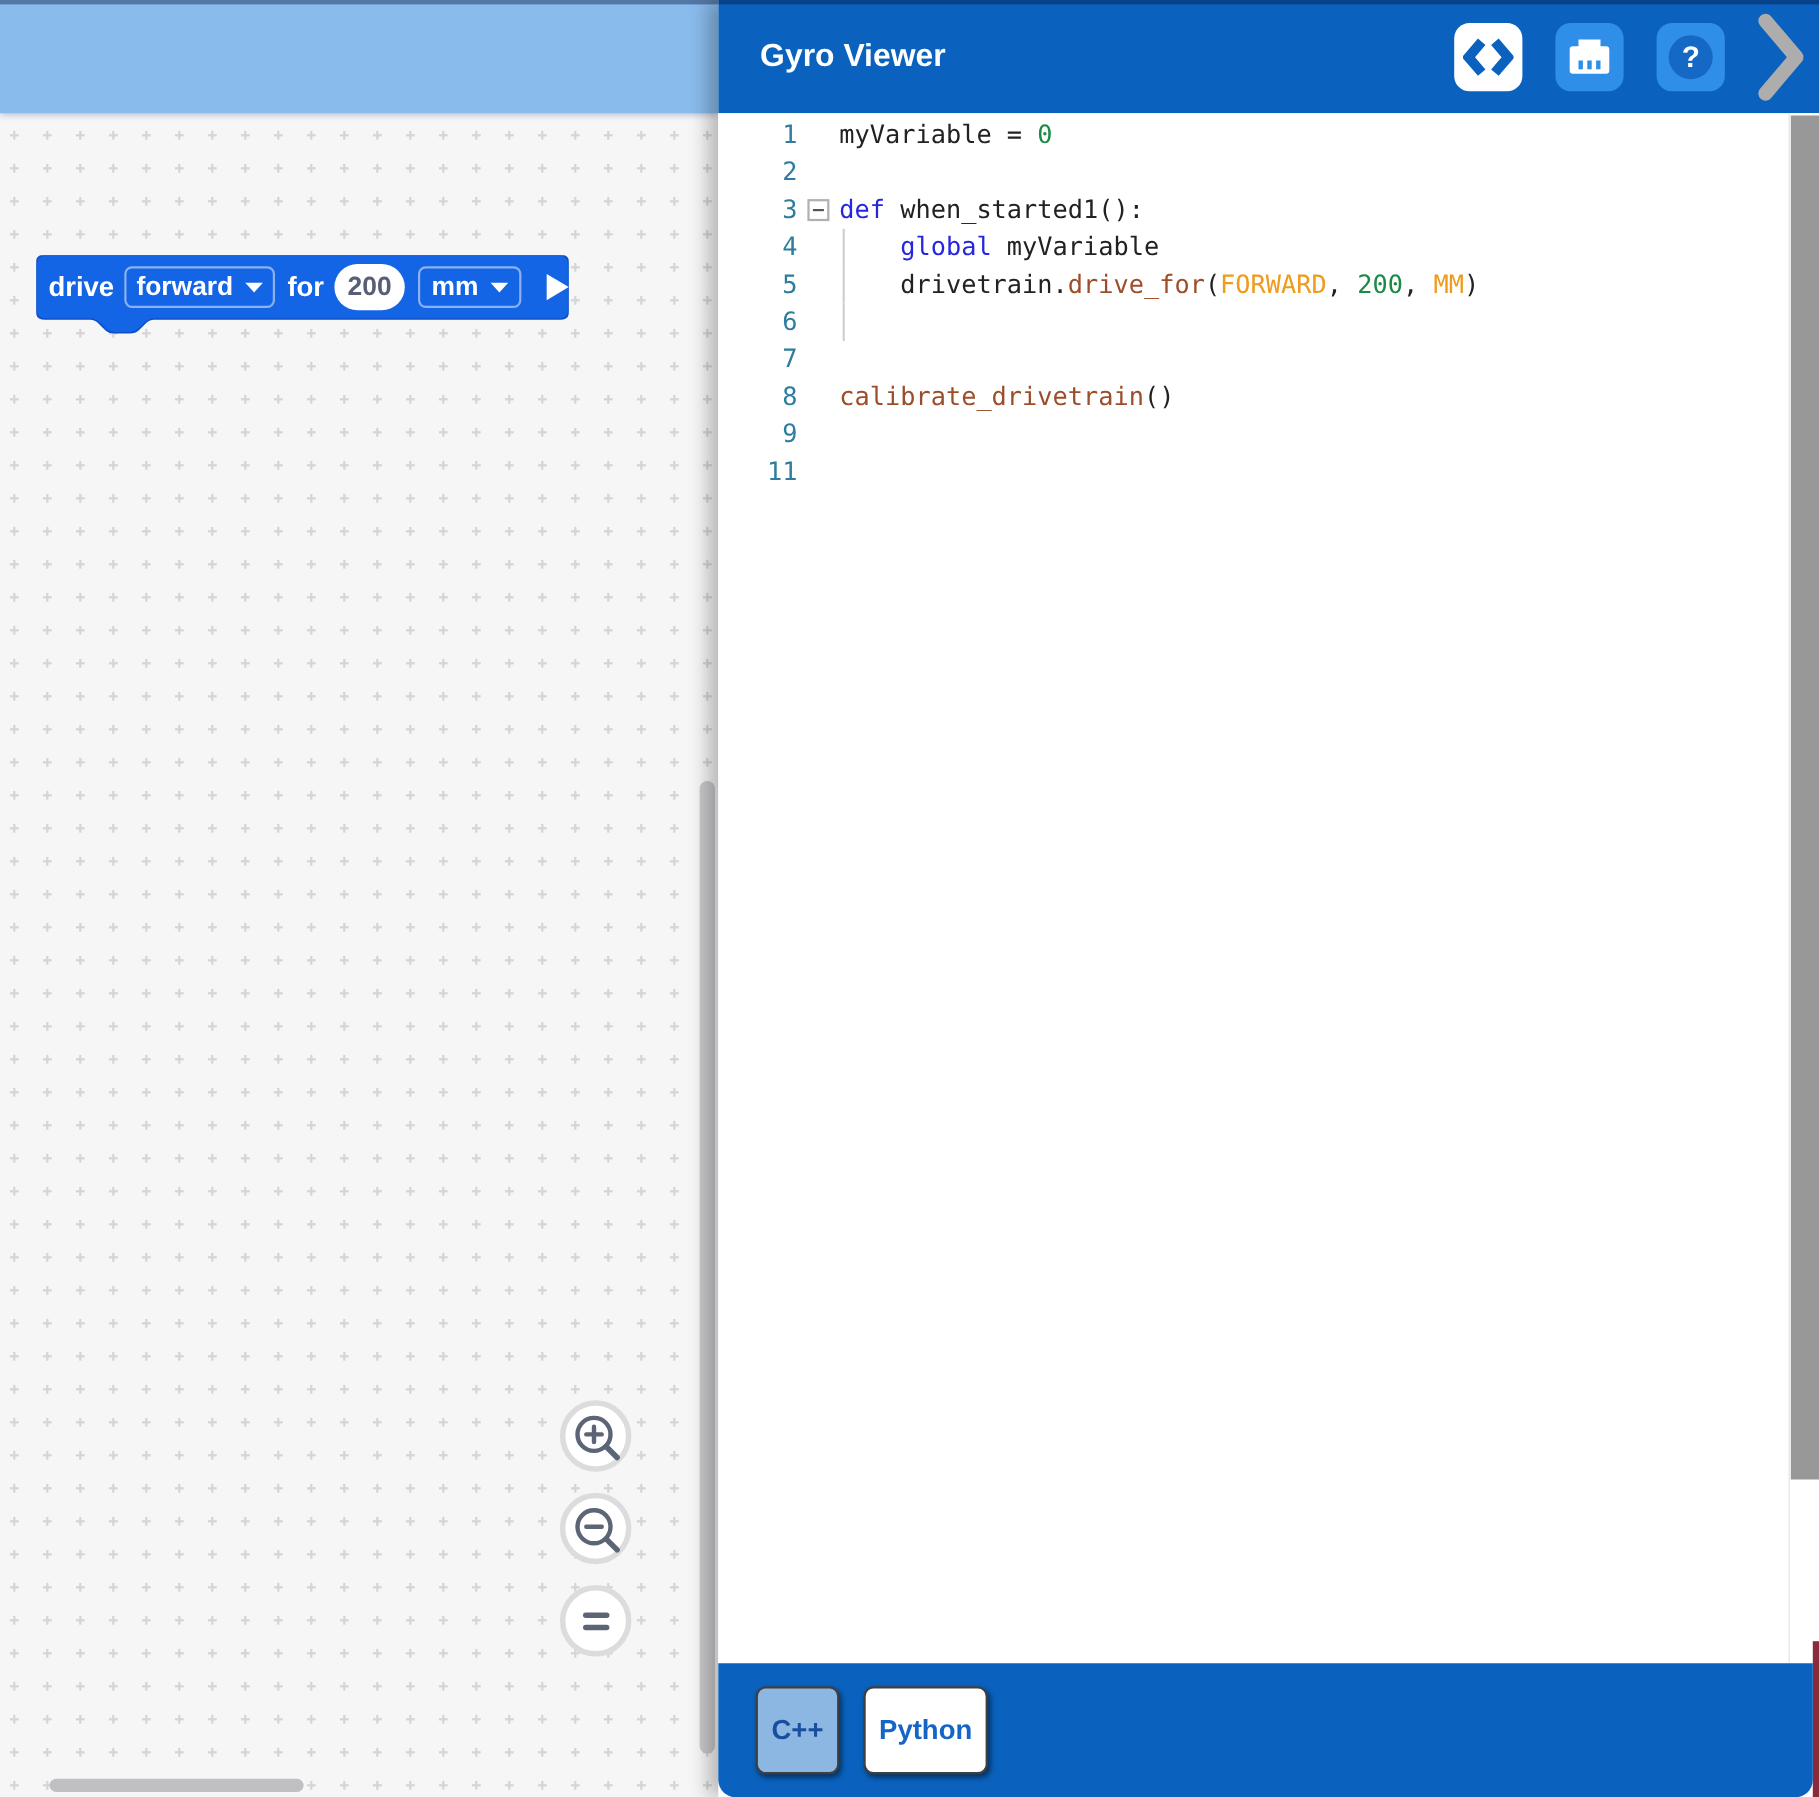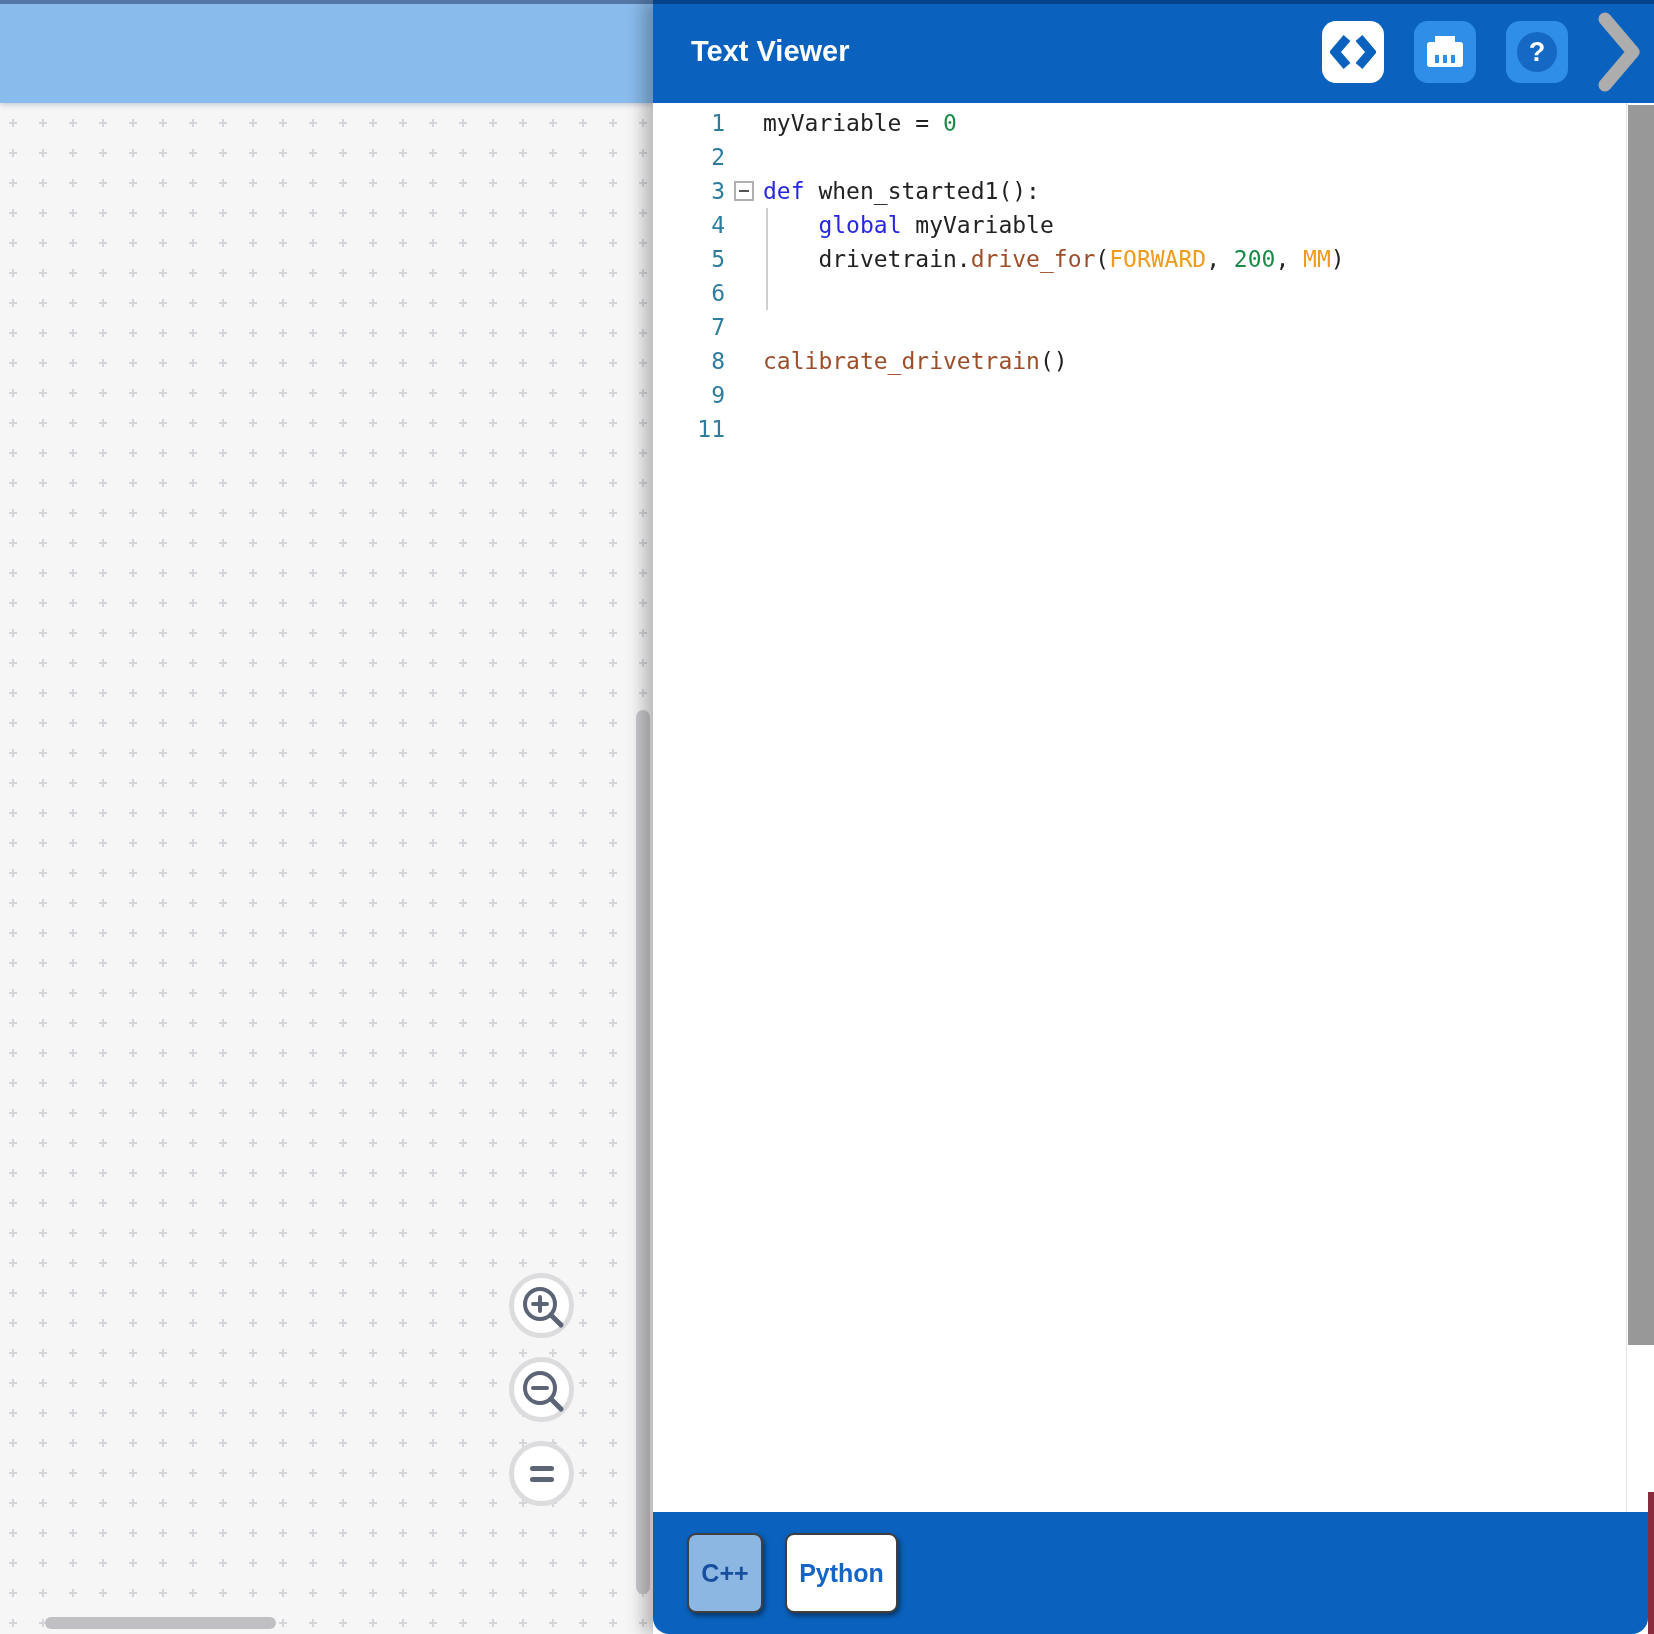--- a/index.html
+++ b/index.html
@@ -1240,20 +1240,43 @@
           <span class="dot" style="left: 489px; top: 1516px;"></span>
           <span class="dot" style="left: 519px; top: 1516px;"></span>
           <span class="dot" style="left: 549px; top: 1516px;"></span>
           <span class="dot" style="left: 579px; top: 1516px;"></span>
           <span class="dot" style="left: 609px; top: 1516px;"></span>
           <span class="dot" style="left: 639px; top: 1516px;"></span>
         </div>
 
       <div class="block-stack">
 
+        <div class="drive-block">
+          <svg width="484" height="73" viewBox="0 0 484 73">
+            <path d="M8,0 H476 Q484,0 484,8 V50 Q484,58 476,58 H107 C103,58 101,59.5 98.5,62
+                     L93,67.5 Q90,70.5 85,70.5 H71 Q66,70.5 63,67.5 L57.5,62
+                     C55,59.5 53,58 49,58 H8 Q0,58 0,50 V8 Q0,0 8,0 Z" fill="#1464E6" stroke="#0C50C8" stroke-width="1.5"></path>
+          </svg>
+          <div class="drive-row">
+            <span class="blk-label lab-drive">drive</span>
+            <div class="blk-dropdown dd-direction">
+              <span>forward</span>
+              <span class="caret"></span>
+            </div>
+            <span class="blk-label lab-for">for</span>
+            <div class="blk-pill">
+              <span>200</span>
+            </div>
+            <div class="blk-dropdown dd-unit">
+              <span>mm</span>
+              <span class="caret"></span>
+            </div>
+            <span class="blk-play"></span>
+          </div>
+        </div>
 
       </div>
 
       <div class="zoom-controls">
         <div class="zoom-btn">
           <svg width="54" height="54" viewBox="0 0 54 54">
             <circle cx="25" cy="25" r="15" fill="none" stroke="#5C6575" stroke-width="4"></circle>
             <line x1="36" y1="36" x2="46" y2="46" stroke="#5C6575" stroke-width="5" stroke-linecap="round"></line>
             <line x1="18" y1="25" x2="32" y2="25" stroke="#5C6575" stroke-width="4" stroke-linecap="round"></line>
             <line x1="25" y1="18" x2="25" y2="32" stroke="#5C6575" stroke-width="4" stroke-linecap="round"></line>
@@ -1276,21 +1299,21 @@
 
       <div class="v-scrollbar"></div>
       <div class="h-scrollbar"></div>
     </div>
     <div class="left-header"></div>
   </div>
 
   <div class="right-panel">
 
     <div class="cv-header">
-      <span class="cv-title">Text Viewer</span>
+      <span class="cv-title">Gyro Viewer</span>
       <div class="cv-icons">
         <div class="icon-btn active">
           <svg width="46" height="40" viewBox="0 0 46 40">
             <polyline points="17,6 5,20 17,34" fill="none" stroke="#0A62BE" stroke-width="9" stroke-linejoin="miter"></polyline>
             <polyline points="29,6 41,20 29,34" fill="none" stroke="#0A62BE" stroke-width="9" stroke-linejoin="miter"></polyline>
           </svg>
         </div>
         <div class="icon-btn tinted">
           <svg width="46" height="46" viewBox="0 0 46 46">
             <path d="M13,7 h20 v6 h5 a3,3 0 0 1 3,3 v19 a3,3 0 0 1 -3,3 h-30 a3,3 0 0 1 -3,-3 v-19 a3,3 0 0 1 3,-3 h5 Z" fill="#fff"></path>

